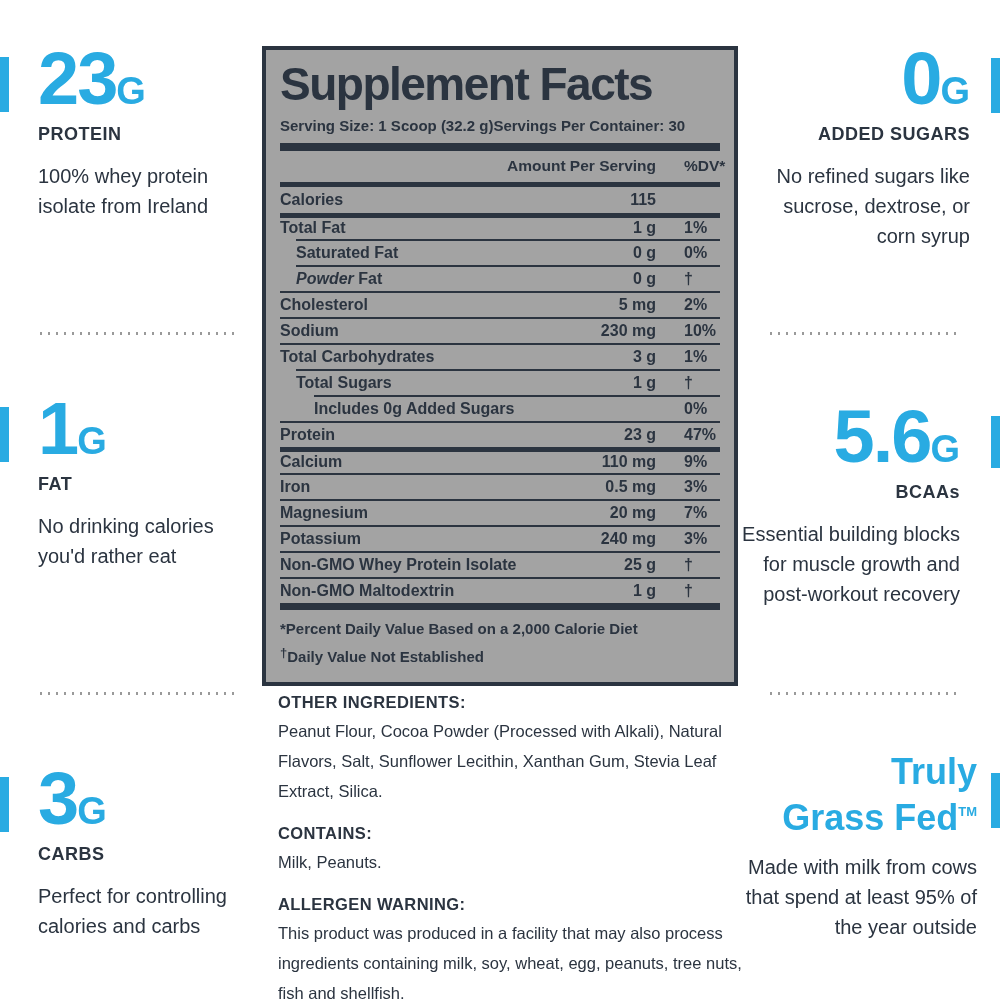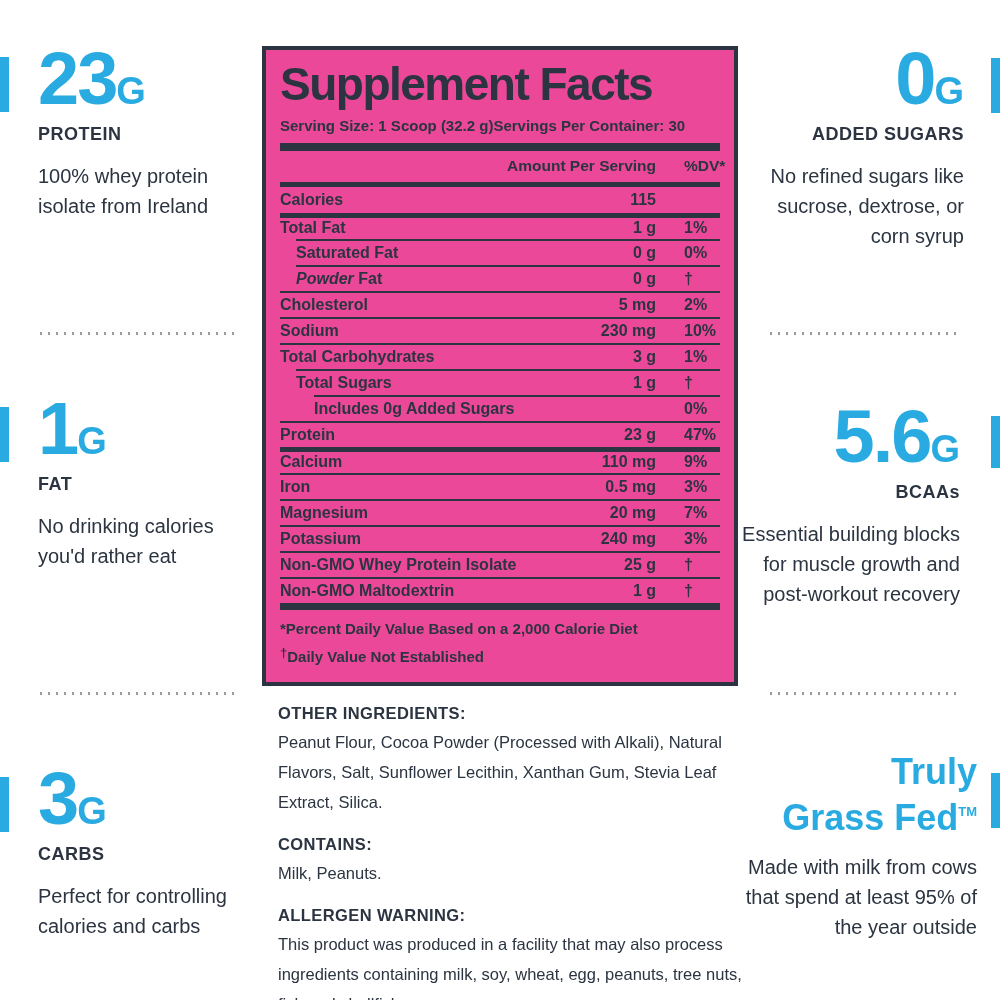--- a/index.html
+++ b/index.html
@@ -29,21 +29,21 @@
   .big{font-size:74px;font-weight:bold;line-height:1;color:var(--accent);letter-spacing:-2px;white-space:nowrap;}
   .big .unit{font-size:38px;letter-spacing:0;}
   .co-head{margin-top:8px;font-size:18px;font-weight:bold;letter-spacing:.5px;color:var(--dark);}
   .co-desc{margin-top:16px;font-size:20px;line-height:30px;color:var(--dark);}
   .tgf-title{font-size:36px;line-height:40px;font-weight:bold;color:var(--accent);}
   .tgf-title .tm{font-size:13px;vertical-align:14px;letter-spacing:0;}
   .tgf .co-desc{margin-top:14px;}
 
   
   .panel{position:absolute;left:262px;top:46px;width:476px;height:640px;
-    border:4px solid var(--dark);background:#ec4899;padding:0 14px;}
+    border:4px solid var(--dark);background:#a3a3a3;padding:0 14px;}
   .sf-title{font-size:46px;font-weight:bold;letter-spacing:-1.5px;line-height:1.1;margin-top:9px;white-space:nowrap;}
   .serving-row{display:flex;justify-content:flex-start;font-size:15px;font-weight:bold;margin:7px 0 9px;white-space:nowrap;}
   .hr8{height:8px;background:var(--dark);}
   .hr5{height:5px;background:var(--dark);}
   .hr7{height:7px;background:var(--dark);}
   .head-row{display:flex;align-items:center;height:31px;font-size:15.5px;font-weight:bold;}
   .head-row .flabel{flex:1;}
   .frow{display:flex;align-items:center;height:26px;font-size:16px;font-weight:bold;}
   .frow.bt-thin{border-top:2px solid var(--dark);}
   .frow.bt-thick{border-top:5px solid var(--dark);}
@@ -52,21 +52,21 @@
   .flabel{flex:1;text-align:left;white-space:nowrap;}
   .flabel i{font-style:italic;}
   .famt{width:108px;text-align:right;white-space:nowrap;}
   .fdv{width:64px;text-align:left;white-space:nowrap;padding-left:28px;}
   .fnotes{margin-top:7px;}
   .fnote{font-size:15px;font-weight:bold;line-height:24px;}
   .fnote .fsup{vertical-align:5px;font-size:13px;}
 
   
   .ingredients{position:absolute;left:278px;top:688px;width:466px;}
-  .ing-sec{margin-bottom:13px;margin-top:11px;}
+  .ing-sec{margin-bottom:13px;}
   .ing-head{font-size:16.5px;font-weight:bold;letter-spacing:.4px;line-height:28px;}
   .ing-body{font-size:16.5px;line-height:30px;}
 </style>
 </head>
 <body style="--accent: #29abe2; --dark: #2b3440; --dot: #9a9a9a;">
 
 <div class="canvas">
 
   <div class="bar" style="left:0;top:57px;"></div>
   <div class="bar" style="left:0;top:407px;"></div>
@@ -91,21 +91,21 @@
     <div class="co-head">FAT</div>
     <div class="co-desc">No drinking calories you'd rather eat</div>
   </div>
 
   <div class="callout" style="left:38px;top:762px;width:212px;">
     <div class="big"><span>3</span><span class="unit">G</span></div>
     <div class="co-head">CARBS</div>
     <div class="co-desc">Perfect for controlling calories and carbs</div>
   </div>
 
-  <div class="callout rightside" style="right:36px;top:42px;width:214px;">
+  <div class="callout rightside" style="right:30px;top:42px;width:214px;">
     <div class="big"><span>0</span><span class="unit">G</span></div>
     <div class="co-head">ADDED SUGARS</div>
     <div class="co-desc">No refined sugars like sucrose, dextrose, or corn syrup</div>
   </div>
 
   <div class="callout rightside" style="right:40px;top:400px;width:222px;">
     <div class="big"><span>5.6</span><span class="unit">G</span></div>
     <div class="co-head">BCAAs</div>
     <div class="co-desc">Essential building blocks for muscle growth and post-workout recovery</div>
   </div>

